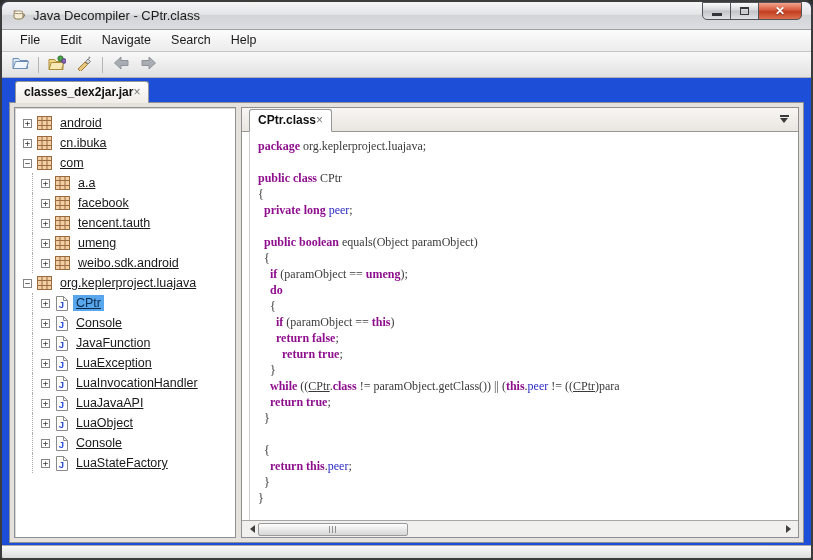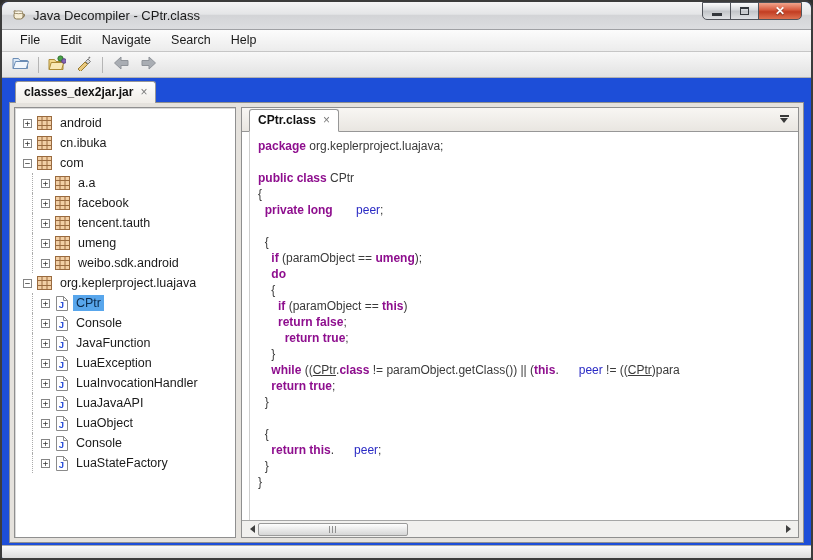--- a/index.html
+++ b/index.html
@@ -42,21 +42,21 @@
   
   .toolbar {
     height:26px; flex:0 0 26px; display:flex; align-items:center; gap:5px; padding-left:7px;
     background:linear-gradient(#F8F8F8,#E2E2E2); border-bottom:1px solid #B2B2B2;
   }
   .tool-btn { width:22px; height:20px; display:flex; align-items:center; justify-content:center; }
   .tool-sep { width:1px; height:16px; background:#B5B5B5; margin:0 2px; }
   
   .jar-tabrow { height:24px; flex:0 0 24px; display:flex; align-items:flex-end; padding-left:13px; }
   .tab {
-    position:relative; z-index:3; display:flex; align-items:center; gap:7px;
+    position:relative; z-index:3; display:flex; align-items:center; 
     background:linear-gradient(#FEFEFE,#F0EDE8);
     border:1px solid #979797; border-bottom:none; border-radius:3px 3px 0 0;
     padding:3px 8px 4px 8px; margin-bottom:-1px;
     font-size:12px; font-weight:bold; color:#111;
   }
   .tab-close { font-size:12px; font-weight:normal; color:#7a7a7a; line-height:10px; }
   
   .main-panel {
     position:relative; z-index:1; flex:1 1 auto; margin:0 7px;
     border:1px solid #8f8f8f; background:#E5E2DD;
@@ -74,46 +74,46 @@
   .tree-row.lvl1::before {
     content:""; position:absolute; left:13px; top:0; bottom:0;
     border-left:1px dotted #ababab;
   }
   .expander {
     width:9px; height:9px; flex:0 0 9px; border:1px solid #848484; background:#fff;
     font-size:9px; line-height:7px; text-align:center; color:#333;
     margin-right:5px; font-family:"DejaVu Sans Mono",monospace;
   }
   .tree-icon { margin-right:5px; display:flex; }
-  .tree-label { padding:1px 3px; color:#1a1a1a; }
+  .tree-label { padding:1px 3px; color:#1a1a1a;text-decoration:underline; }
   .tree-label.selected { background:var(--sel-bg); color:var(--sel-fg); }
   
   .code-panel {
     flex:1 1 auto; min-width:0; display:flex; flex-direction:column;
     border:1px solid #8f8f8f; background:#fff;
   }
   .code-tabrow {
     height:24px; flex:0 0 24px; display:flex; align-items:flex-end;
     background:linear-gradient(#F8F6F3,#E9E6E1); border-bottom:1px solid #979797;
     padding:2px 6px 0 7px;
   }
   .code-tabrow .tab { background:#fff; margin-bottom:-1px; border-bottom:1px solid #fff; }
   .tab-list-btn { margin-left:auto; margin-bottom:4px; width:16px; display:flex; flex-direction:column; align-items:center; }
   .tab-list-btn .bar { width:9px; height:2px; background:#3a3a3a; }
   .tab-list-btn .tri { width:0; height:0; border:4px solid transparent; border-top:5px solid #3a3a3a; margin-top:1px; }
   .code-area {
     flex:1 1 auto; position:relative; overflow:hidden; background:#fff;
     padding:6px 0 0 16px;
-    font-family:Liberation Sans, sans-serif; font-size:12px; line-height:16px;
+    font-family:Liberation Serif, serif; font-size:12px; line-height:16px;
   }
   .code-area::before { content:""; position:absolute; left:7px; top:0; bottom:0; border-left:1px solid #cfcfcf; }
   .code-line { white-space:pre; height:16px; }
   .tok-kw { color:var(--kw); font-weight:bold; }
   .tok-pl { color:var(--pl); }
-  .tok-fld { color:var(--fld);margin-left:20px; }
+  .tok-fld { color:var(--fld); }
   .tok-lnk { color:var(--pl); text-decoration:underline; }
   
   .hscroll {
     height:17px; flex:0 0 17px; border-top:1px solid #A6A6A6; background:#F1F0EE;
     display:flex; align-items:center; padding:0 2px;
   }
   .hs-arrow { width:12px; height:13px; display:flex; align-items:center; justify-content:center; }
   .hs-arrow .tri-l { width:0; height:0; border:4px solid transparent; border-right:5px solid #3f3f3f; }
   .hs-arrow .tri-r { width:0; height:0; border:4px solid transparent; border-left:5px solid #3f3f3f; }
   .hs-thumb {
@@ -425,20 +425,21 @@
           <span class="tri"></span>
         </div>
       </div>
       <div class="code-area" id="code">
           <div class="code-line"><span class="tok-kw">package</span><span class="tok-pl"> org.keplerproject.luajava;</span></div>
           <div class="code-line">&nbsp;</div>
           <div class="code-line"><span class="tok-kw">public</span><span class="tok-pl"> </span><span class="tok-kw">class</span><span class="tok-pl"> CPtr</span></div>
           <div class="code-line"><span class="tok-pl">{</span></div>
           <div class="code-line"><span class="tok-pl">  </span><span class="tok-kw">private</span><span class="tok-pl"> </span><span class="tok-kw">long</span><span class="tok-pl"> </span><span class="tok-fld">peer</span><span class="tok-pl">;</span></div>
           <div class="code-line">&nbsp;</div>
+          <div class="code-line"><span class="tok-pl">  </span><span class="tok-kw">public</span><span class="tok-pl"> </span><span class="tok-kw">boolean</span><span class="tok-pl"> equals(Object paramObject)</span></div>
           <div class="code-line"><span class="tok-pl">  {</span></div>
           <div class="code-line"><span class="tok-pl">    </span><span class="tok-kw">if</span><span class="tok-pl"> (paramObject == </span><span class="tok-kw">umeng</span><span class="tok-pl">);</span></div>
           <div class="code-line"><span class="tok-pl">    </span><span class="tok-kw">do</span></div>
           <div class="code-line"><span class="tok-pl">    {</span></div>
           <div class="code-line"><span class="tok-pl">      </span><span class="tok-kw">if</span><span class="tok-pl"> (paramObject == </span><span class="tok-kw">this</span><span class="tok-pl">)</span></div>
           <div class="code-line"><span class="tok-pl">      </span><span class="tok-kw">return</span><span class="tok-pl"> </span><span class="tok-kw">false</span><span class="tok-pl">;</span></div>
           <div class="code-line"><span class="tok-pl">        </span><span class="tok-kw">return</span><span class="tok-pl"> </span><span class="tok-kw">true</span><span class="tok-pl">;</span></div>
           <div class="code-line"><span class="tok-pl">    }</span></div>
           <div class="code-line"><span class="tok-pl">    </span><span class="tok-kw">while</span><span class="tok-pl"> ((</span><span class="tok-lnk">CPtr</span><span class="tok-pl">.</span><span class="tok-kw">class</span><span class="tok-pl"> != paramObject.getClass()) || (</span><span class="tok-kw">this</span><span class="tok-pl">.</span><span class="tok-fld">peer</span><span class="tok-pl"> != ((</span><span class="tok-lnk">CPtr</span><span class="tok-pl">)para</span></div>
           <div class="code-line"><span class="tok-pl">    </span><span class="tok-kw">return</span><span class="tok-pl"> </span><span class="tok-kw">true</span><span class="tok-pl">;</span></div>

